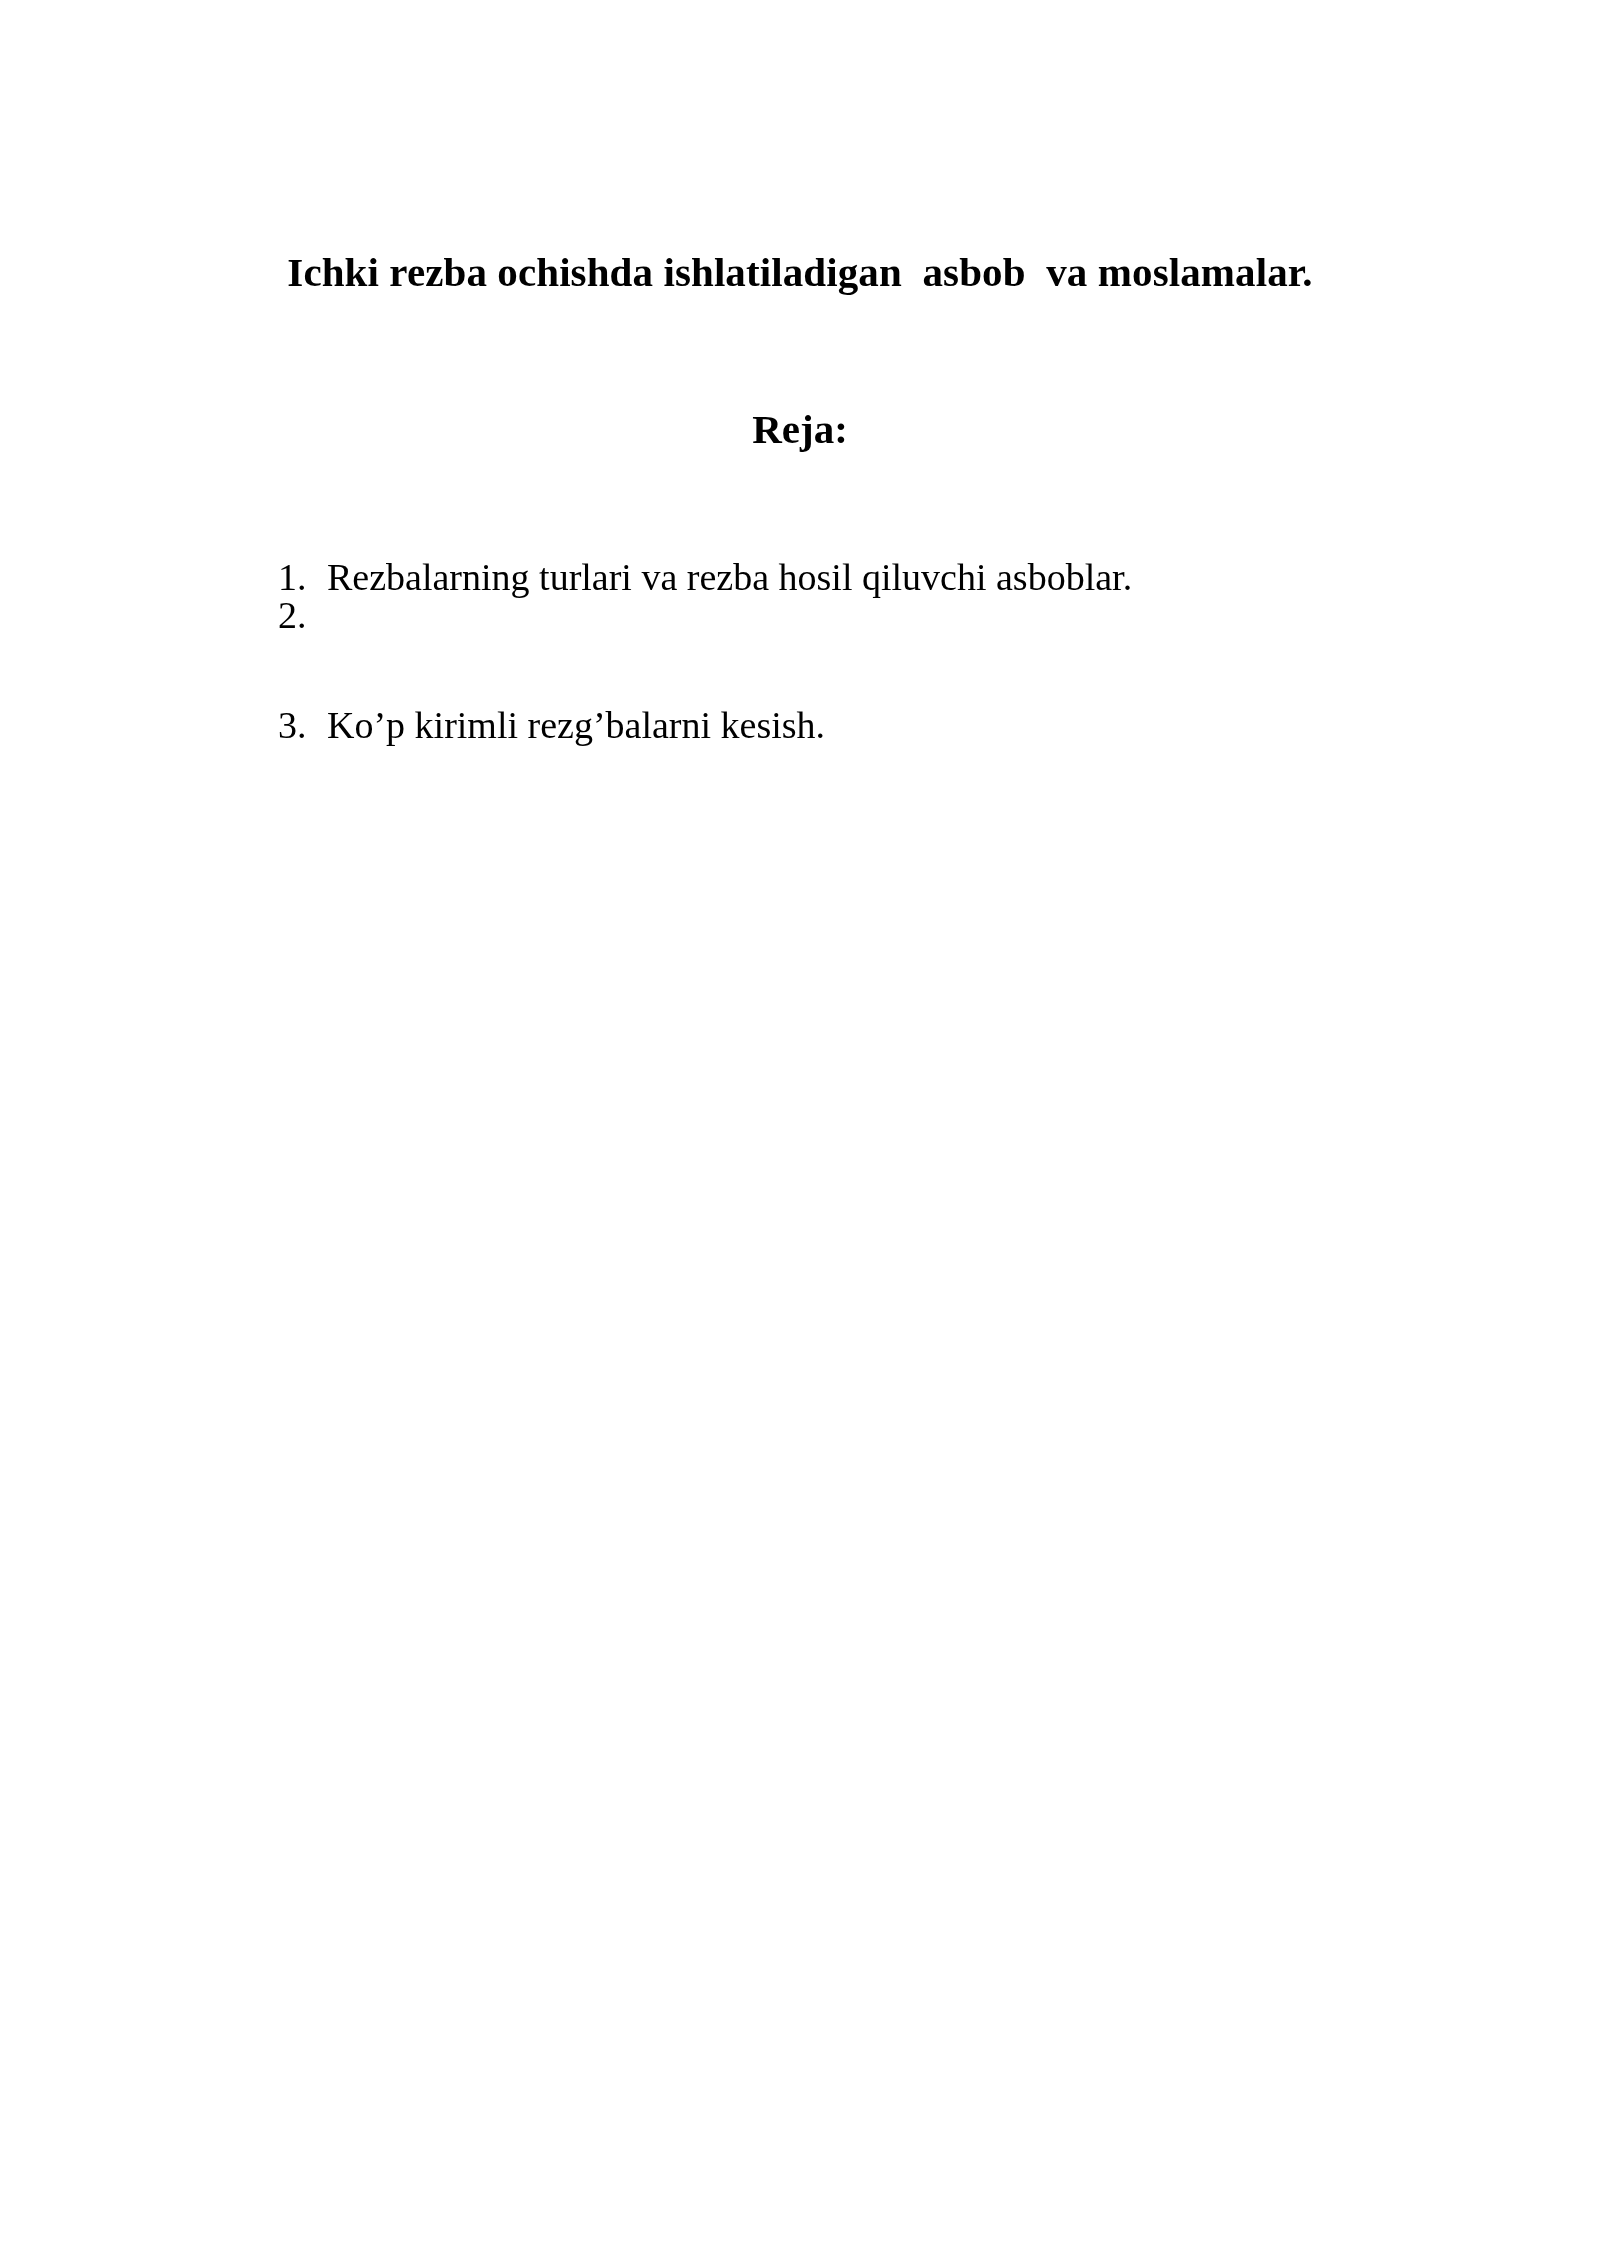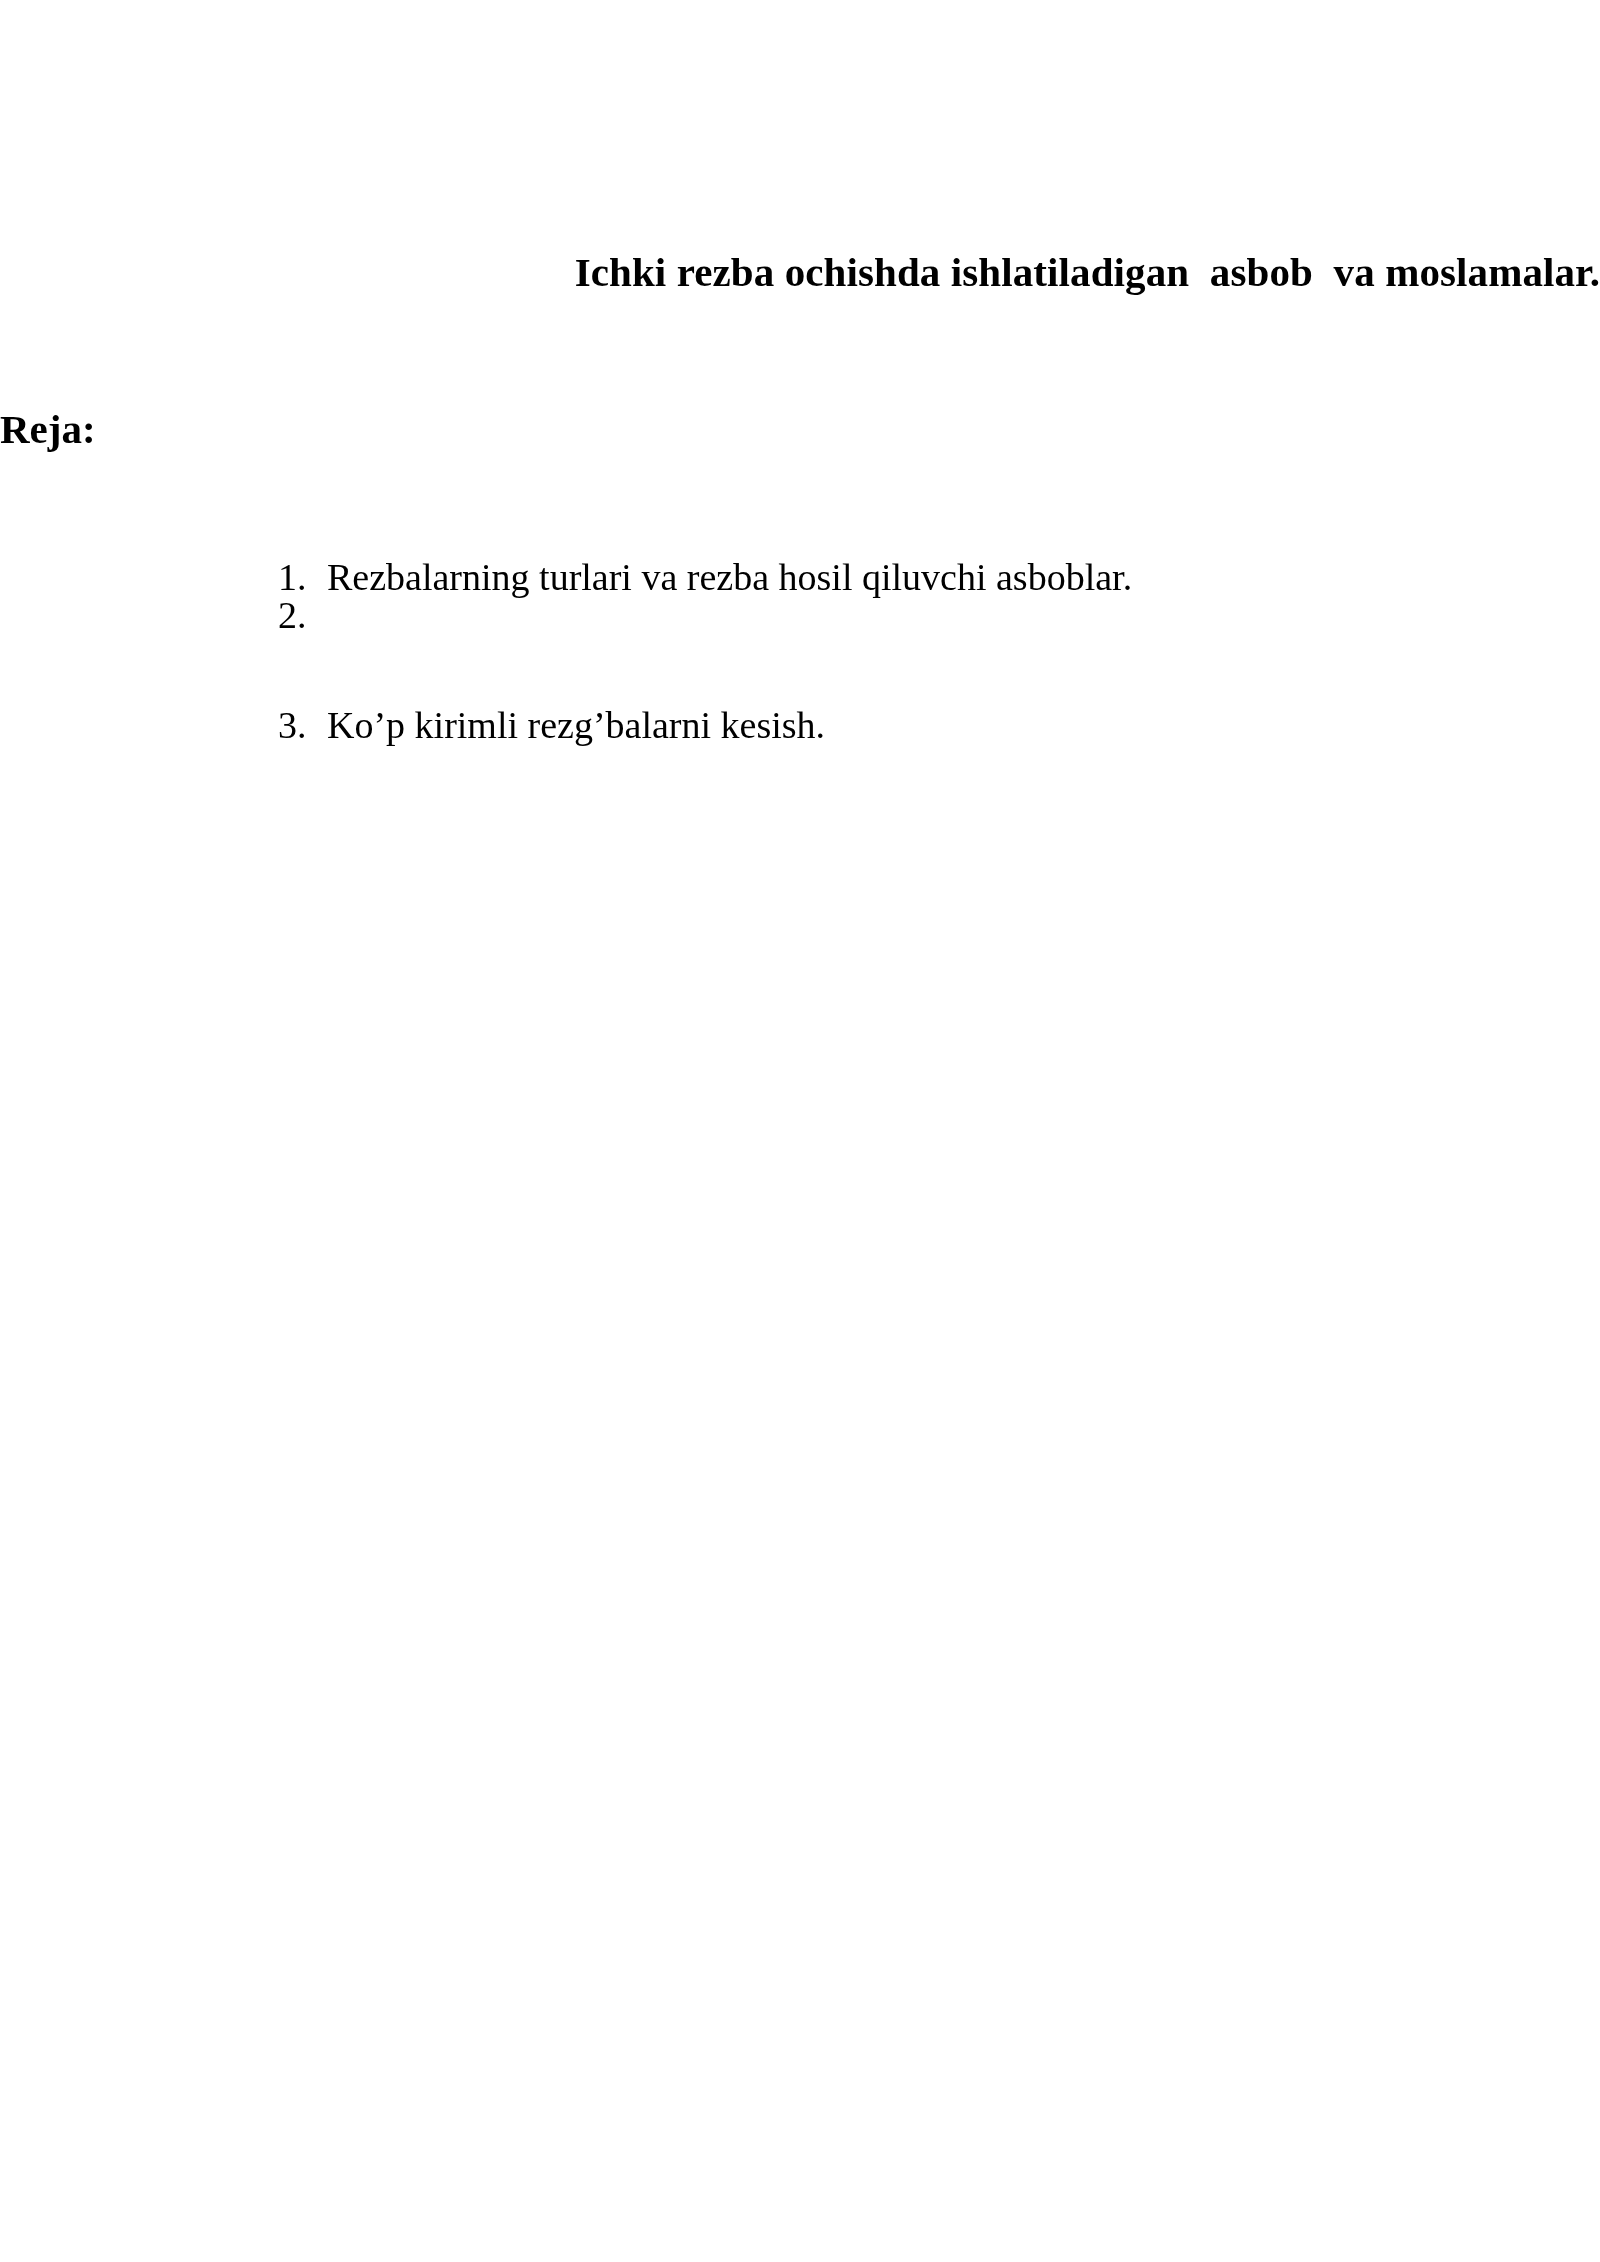--- a/index.html
+++ b/index.html
@@ -20,34 +20,35 @@
     color: #000000;
     -webkit-font-smoothing: antialiased;
   }
 
   
   .doc-title {
     position: absolute;
     left: 0;
     right: 0;
     top: 222px;
-    text-align: right;
+    text-align: center;
     font-size: 41px;
     font-weight: bold;
     line-height: 1.15;
     letter-spacing: 0.1px;
     white-space: pre;
   }
 
   
   .section-heading {
     position: absolute;
     left: 0;
     right: 0;
     top: 372px;
+    text-align: center;
     font-size: 41px;
     font-weight: bold;
     line-height: 1.15;
   }
 
   
   .plan-list {
     position: absolute;
     left: 278px;
     top: 522px;

